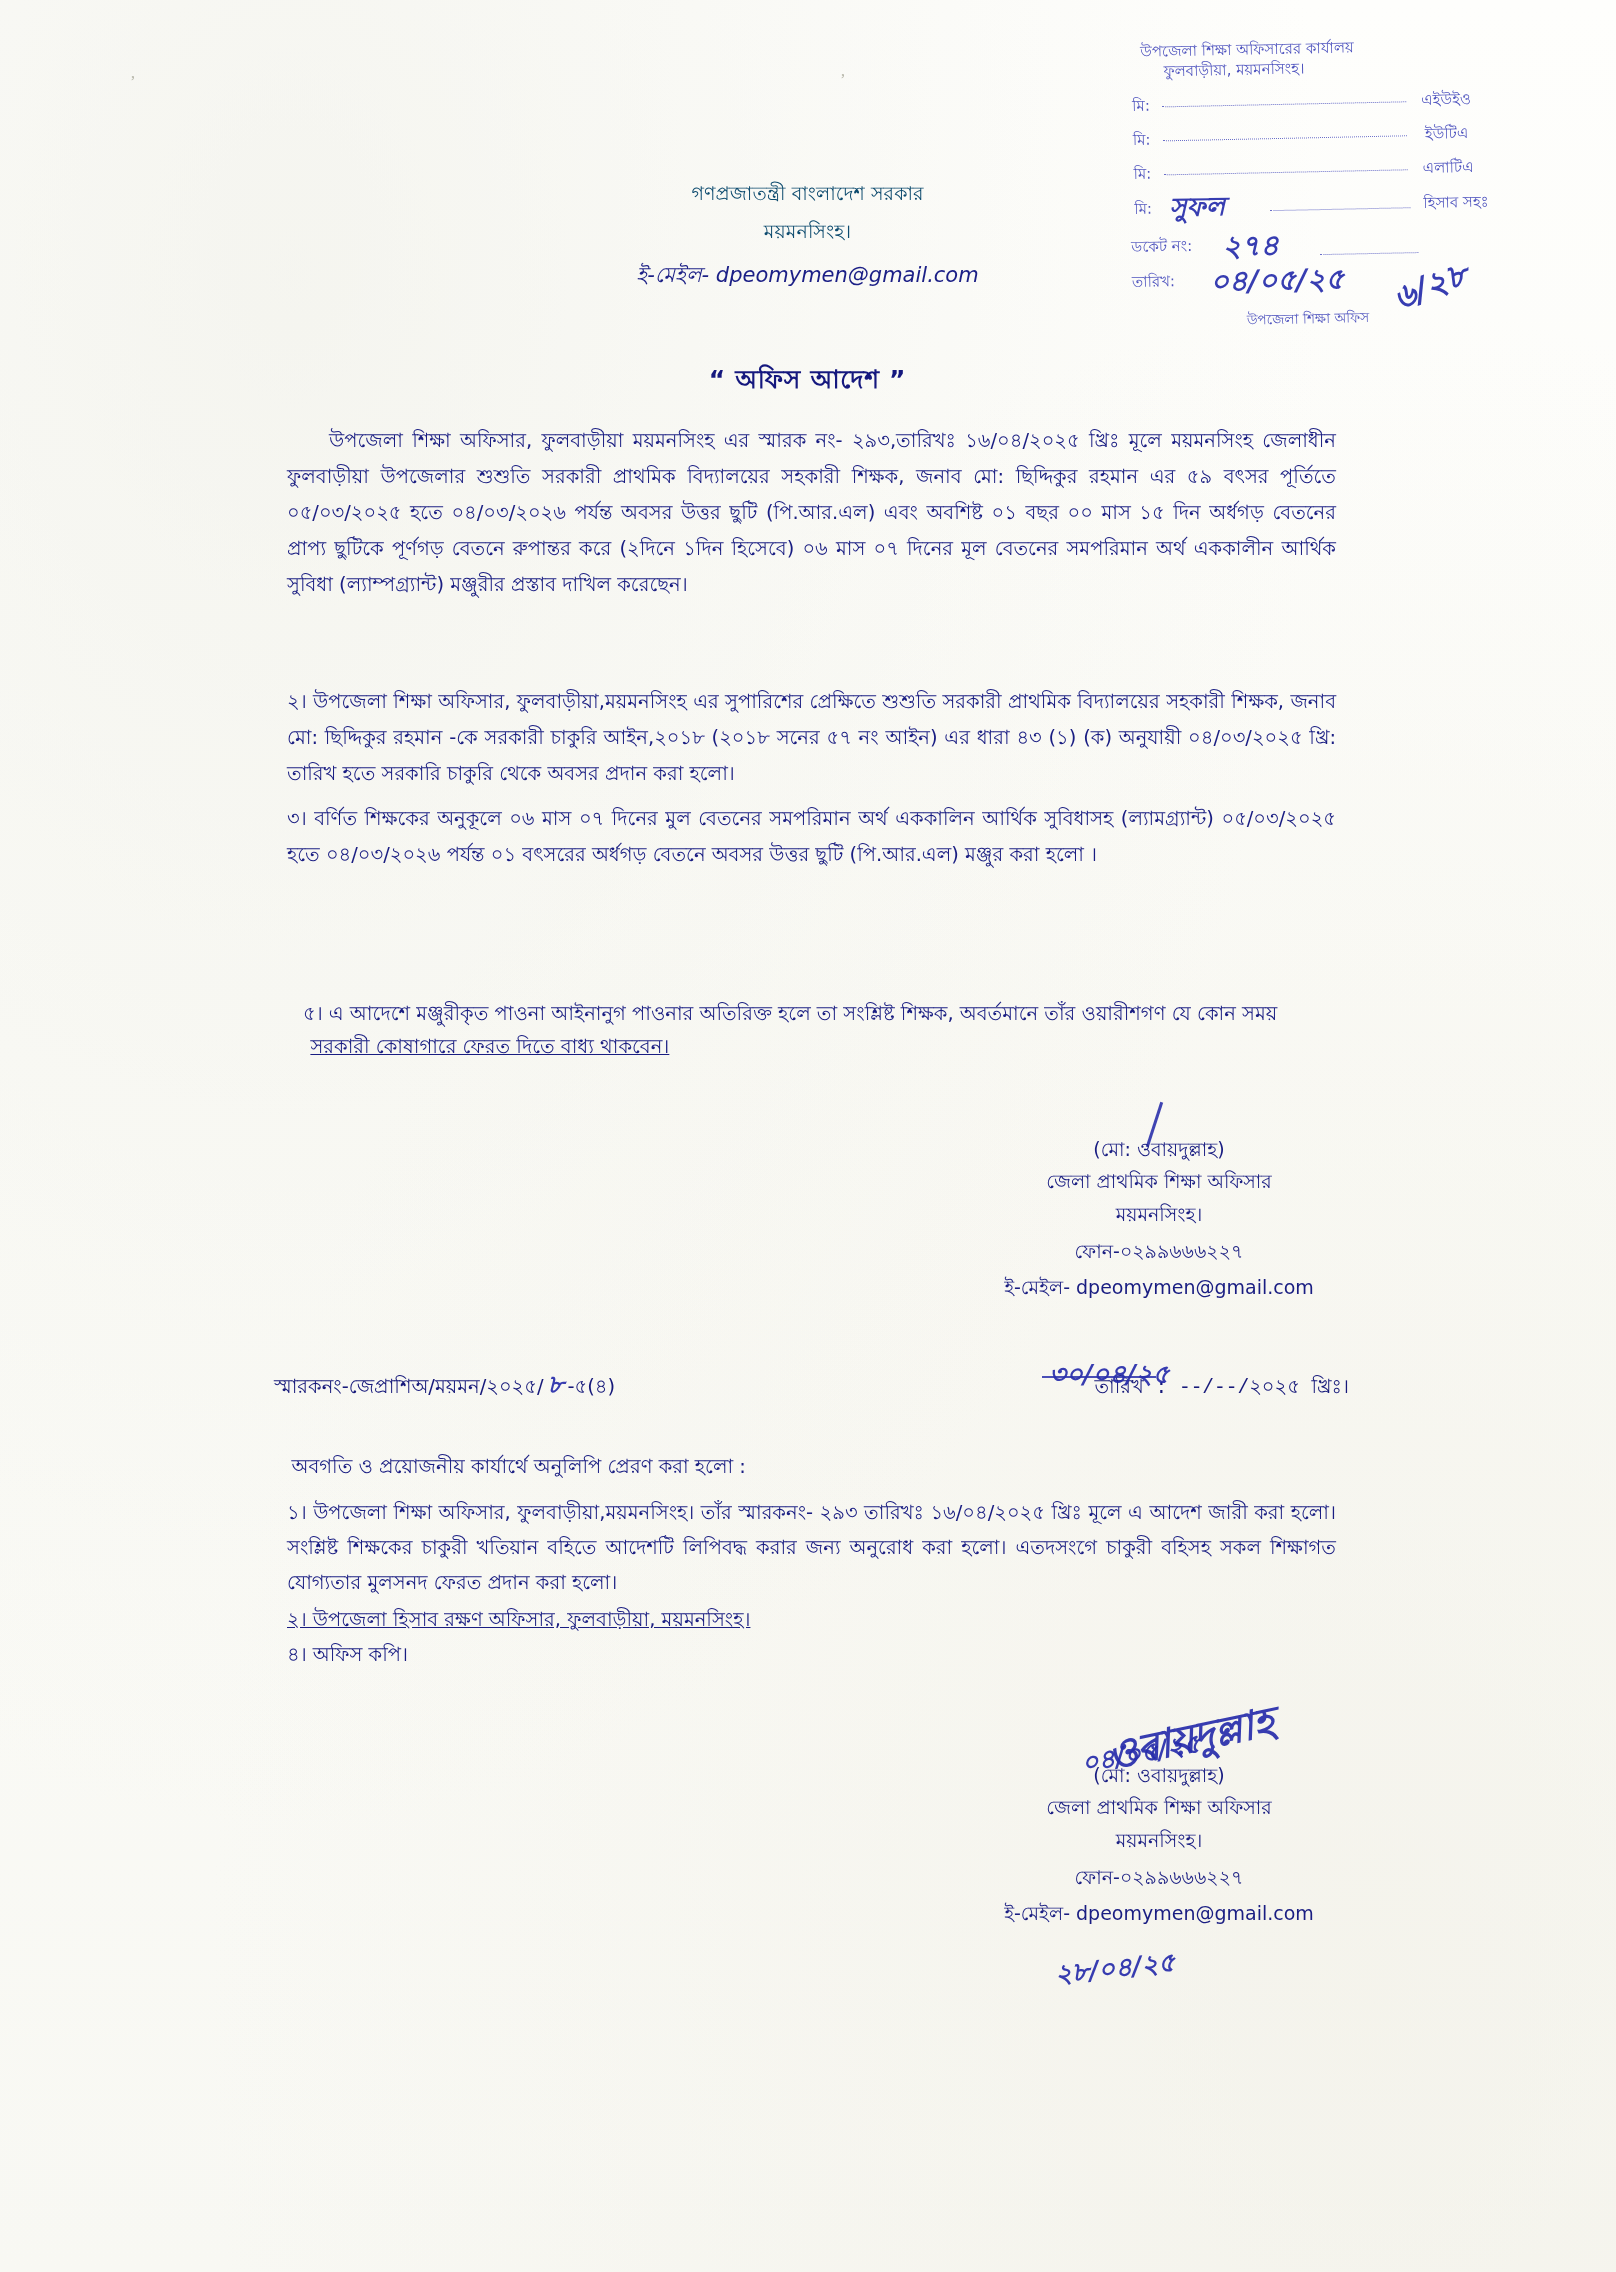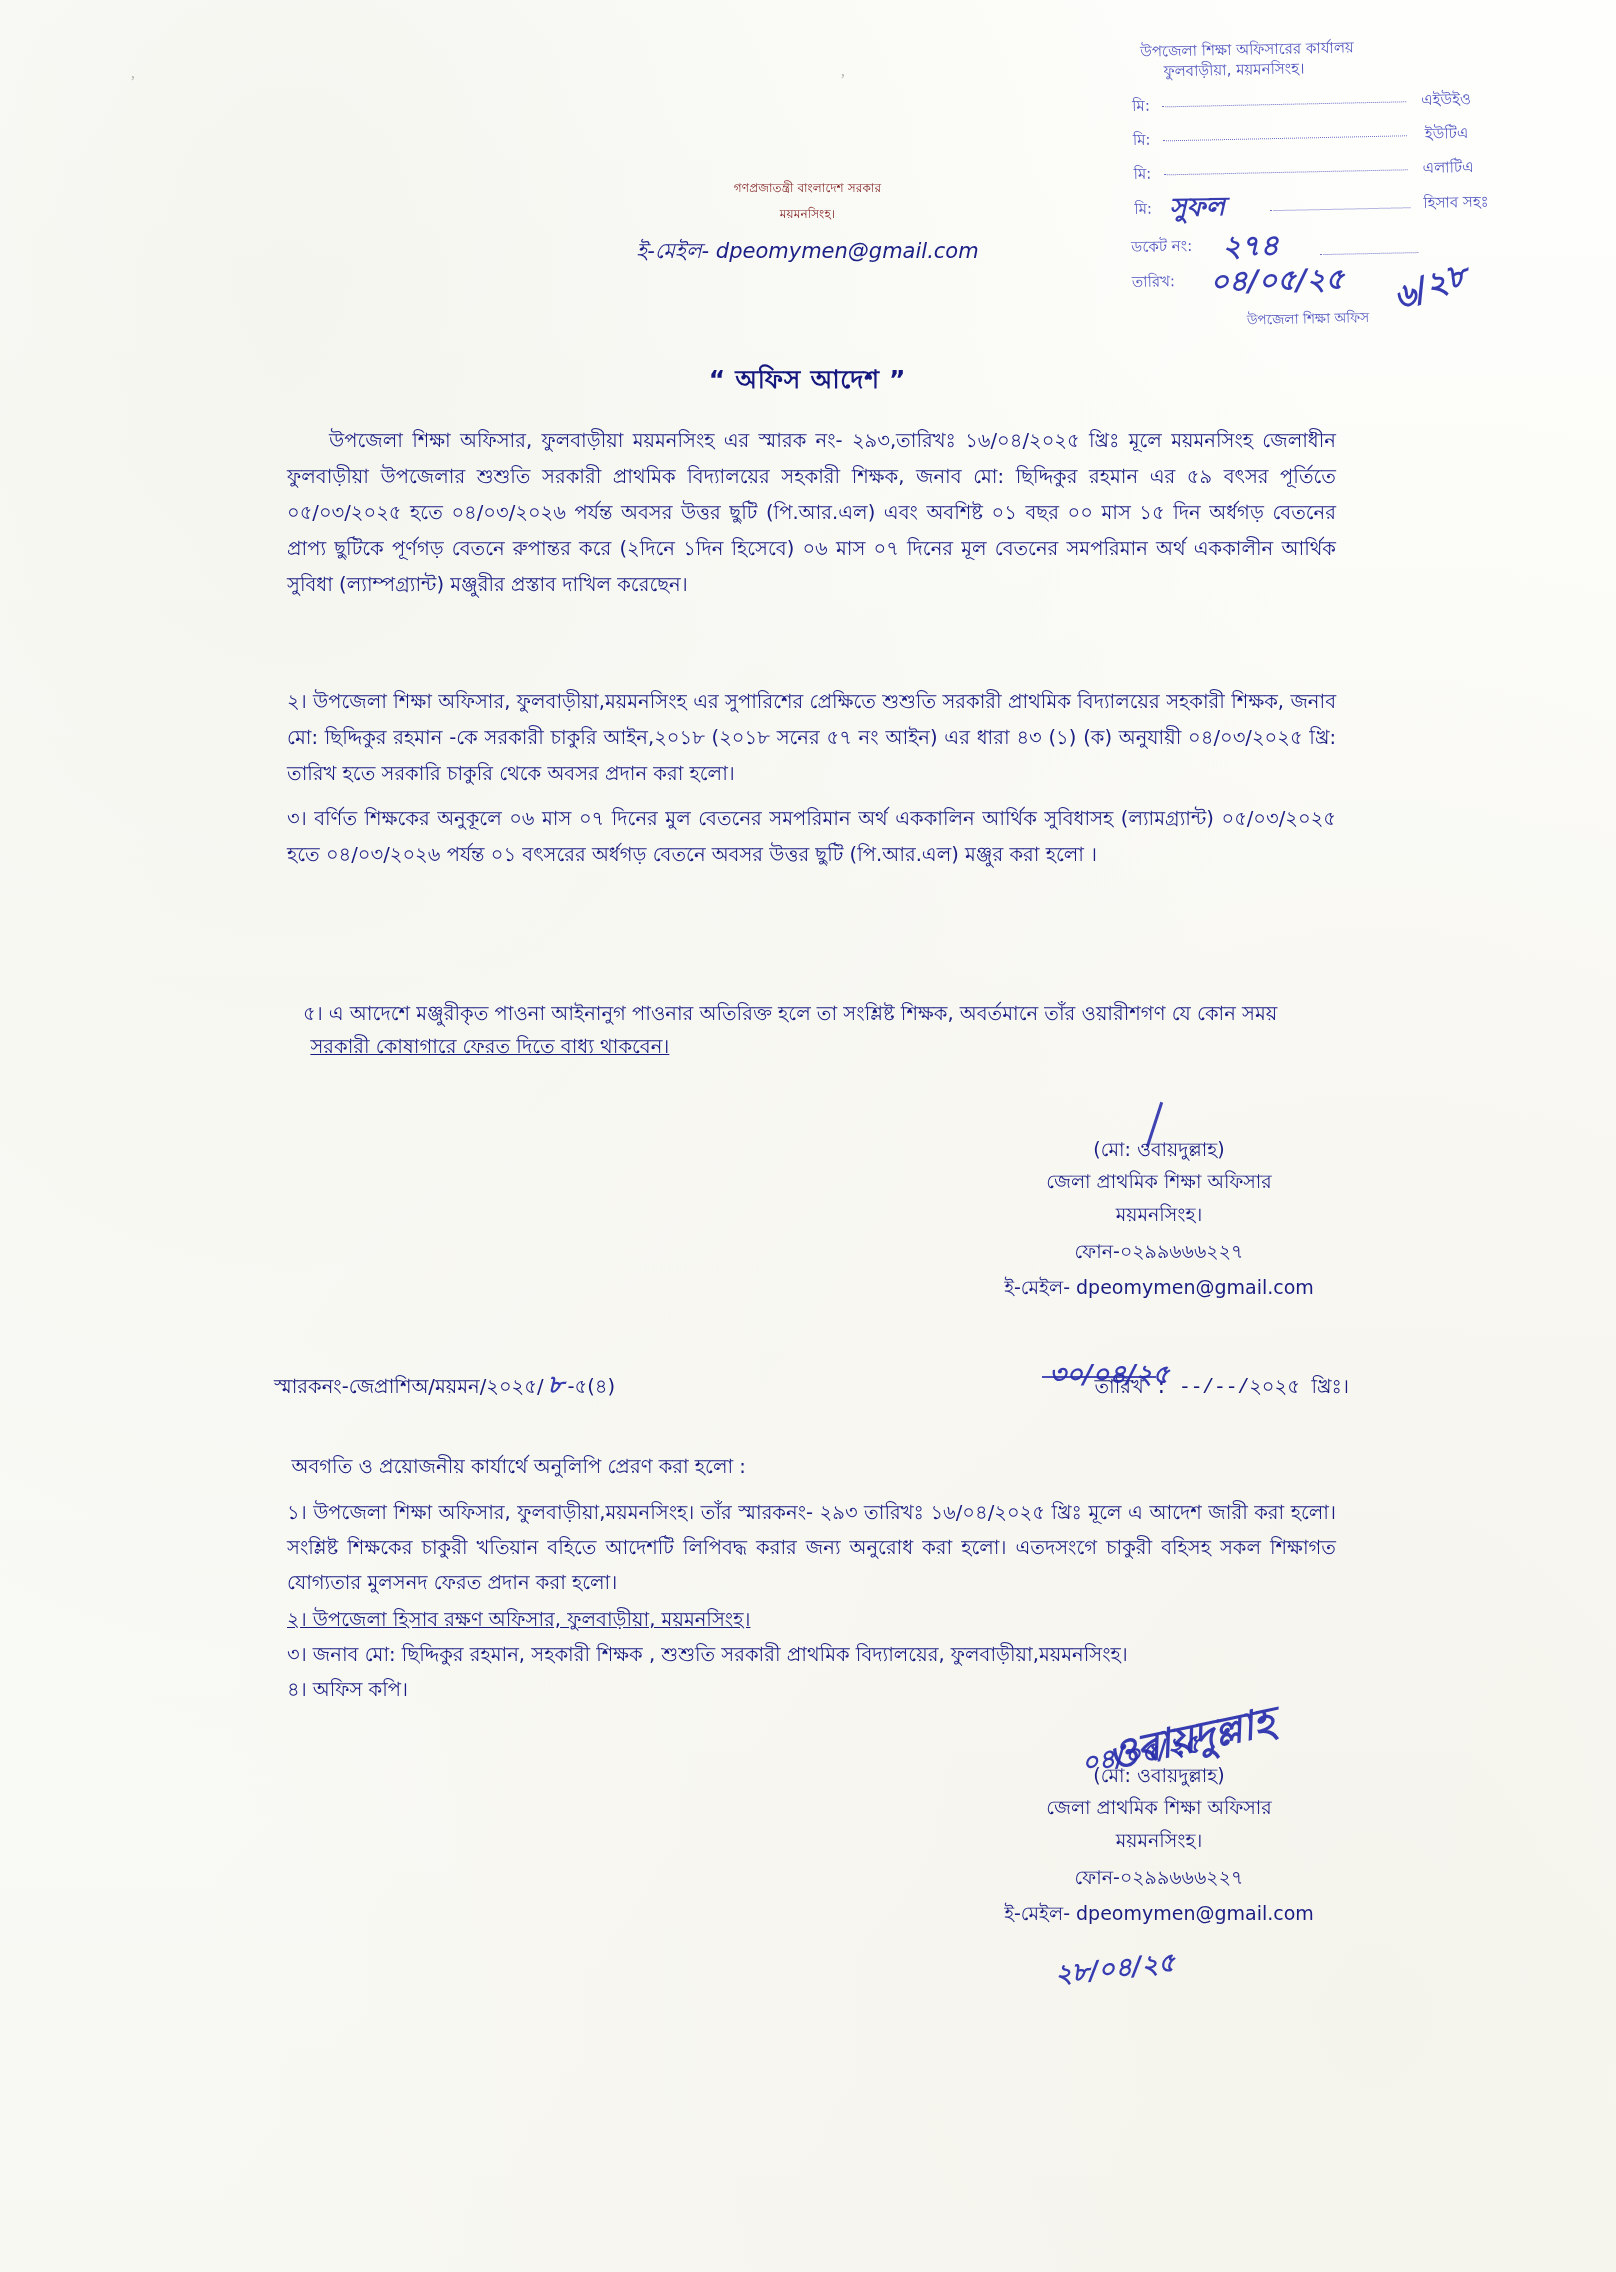--- a/index.html
+++ b/index.html
@@ -34,22 +34,22 @@
     height: 2273px;
   }
 
   
   .bn {
     font-family: "DejaVu Sans", "Liberation Sans", sans-serif;
     color: #16197a;
   }
   .hdr-line {
     text-align: center;
-    color: #7f1d1d;
-    font-size: 12px;
+    color: #0c4a6e;
+    font-size: 19px;
     letter-spacing: 0.1px;
   }
   .hdr-email {
     text-align: center;
     color: #1b1f86;
     font-size: 21px;
     font-style: italic;
   }
   .title {
     text-align: center;
@@ -241,21 +241,20 @@
     <div class="scrawl" style="left:1049px; top:1354px; font-size:26px;">৩০/০৪/২৫</div>
     <div class="strike" style="left:1042px; top:1376px; width:114px;"></div>
 
     <div class="b-copyhead">
       <div class="para bn" style="text-indent:15.6px;">অবগতি ও প্রয়োজনীয় কার্যার্থে অনুলিপি প্রেরণ করা হলো :</div>
     </div>
 
     <div class="b-copylist">
       <div class="list-line bn">১।  উপজেলা শিক্ষা অফিসার, ফুলবাড়ীয়া,ময়মনসিংহ। তাঁর স্মারকনং- ২৯৩ তারিখঃ ১৬/০৪/২০২৫ খ্রিঃ মূলে এ আদেশ জারী করা হলো। সংশ্লিষ্ট শিক্ষকের চাকুরী খতিয়ান বহিতে আদেশটি লিপিবদ্ধ করার জন্য অনুরোধ করা হলো। এতদসংগে চাকুরী বহিসহ সকল শিক্ষাগত যোগ্যতার মুলসনদ ফেরত প্রদান করা হলো।</div>
       <div class="list-line bn" style="margin-top:1.3px;text-decoration:underline;">২। উপজেলা হিসাব রক্ষণ অফিসার, ফুলবাড়ীয়া, ময়মনসিংহ।</div>
-      <div class="list-line bn">৩। জনাব মো: ছিদ্দিকুর রহমান, সহকারী শিক্ষক , শুশুতি সরকারী প্রাথমিক বিদ্যালয়ের, ফুলবাড়ীয়া,ময়মনসিংহ।</div>
       <div class="list-line bn">৪।  অফিস কপি।</div>
     </div>
 
     <div class="scrawl" style="left:1107px; top:1707px; font-size:40px; transform:rotate(-12deg);">ওবায়দুল্লাহ</div>
     <div class="scrawl" style="left:1081px; top:1733px; font-size:26px; transform:rotate(-10deg);">০৪/০৫/২৫</div>
 
     <div class="b-sig2">
       <div class="sig-block bn">(মো: ওবায়দুল্লাহ)</div>
       <div class="sig-block bn">জেলা প্রাথমিক শিক্ষা অফিসার</div>
       <div class="sig-block bn">ময়মনসিংহ।</div>

